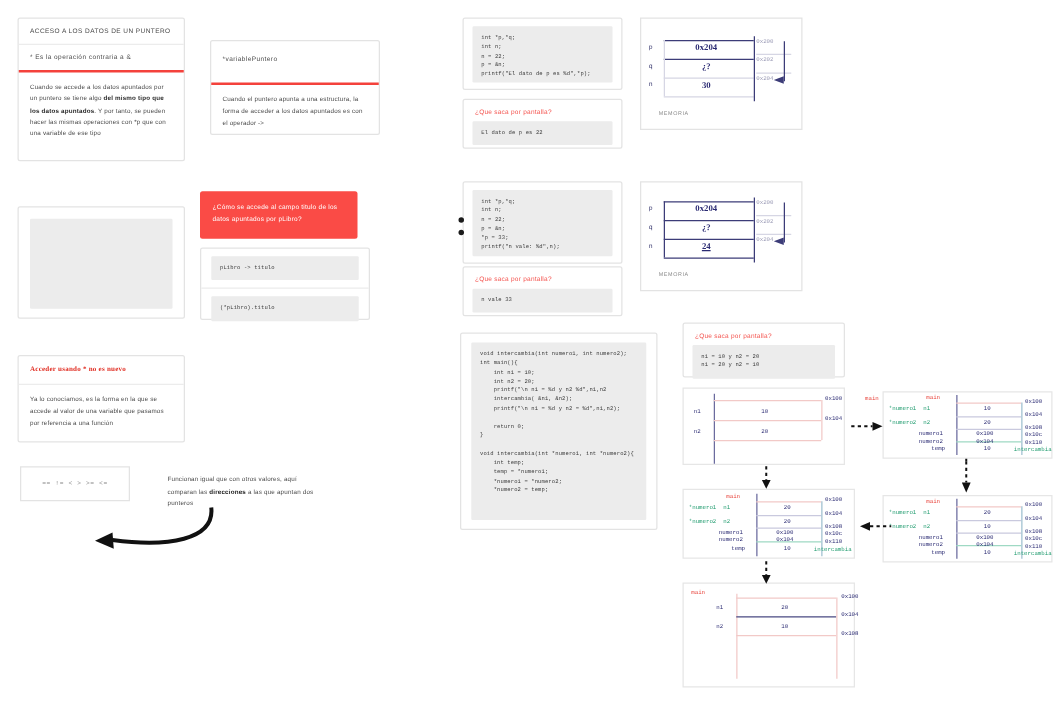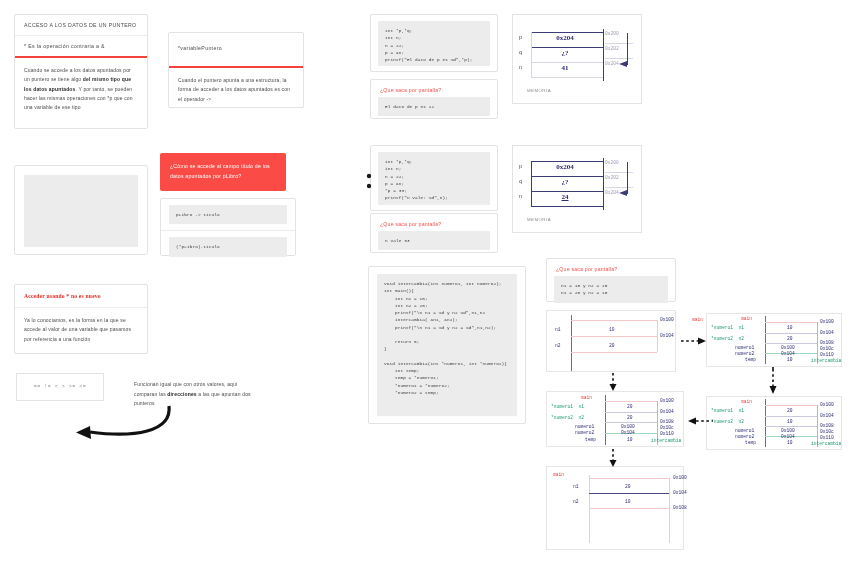--- a/index.html
+++ b/index.html
@@ -264,21 +264,21 @@
   <div class="memrow" style="left:6px; top:19px; width:84px;">
     <span class="mlabel">p</span>
     <span class="mcell" style="width:72px;">0x204</span>
   </div>
   <div class="memrow" style="left:6px; top:34px; width:84px;">
     <span class="mlabel">q</span>
     <span class="mcell" style="width:72px;">¿?</span>
   </div>
   <div class="memrow" style="left:6px; top:49px; width:84px;">
     <span class="mlabel">n</span>
-    <span class="mcell" style="width:72px;">41</span>
+    <span class="mcell" style="width:72px;">30</span>
   </div>
 
   <div class="maddr" style="left:92px; top:16px;">0x200</div>
   <div class="maddr" style="left:92px; top:31px;">0x202</div>
   <div class="maddr" style="left:92px; top:46px;">0x204</div>
 
   <div class="gline" style="left:92px; top:28px; width:28px; background:#d6d6e4;"></div>
   <div class="gline" style="left:92px; top:43px; width:28px; background:#d6d6e4;"></div>
   <div class="gline" style="left:114px; top:18px; width:1px; height:32px; background:#3c3c78;"></div>
   <svg class="arrowsvg" style="left:106px; top:45px;" width="10" height="8" viewBox="0 0 10 8">

